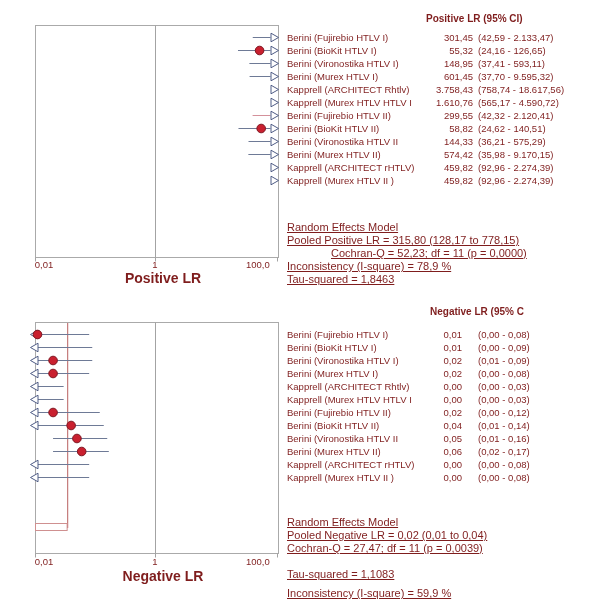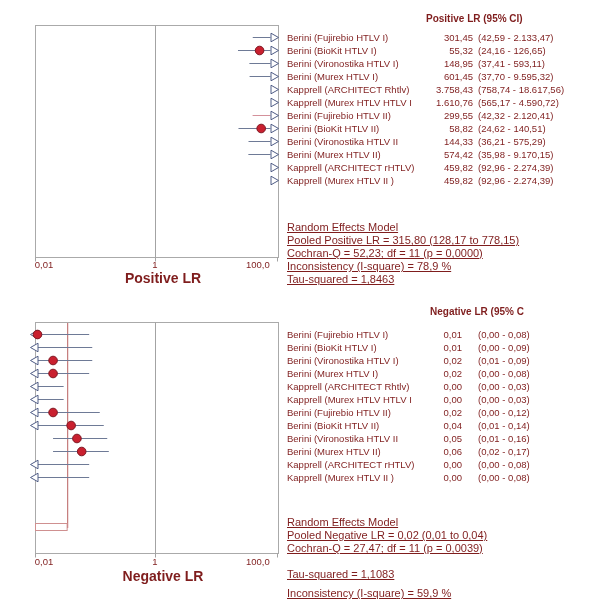--- a/index.html
+++ b/index.html
@@ -149,21 +149,21 @@
       </div>
       <div class="row" style="top: 173.5px;">
         <span class="lbl">Kapprell (Murex HTLV II )</span>
         <span class="val">459,82</span>
         <span class="ci">(92,96 - 2.274,39)</span>
       </div>
     </div>
   <div id="top-summary">
       <div class="sline" style="top: 221px;">Random Effects Model</div>
       <div class="sline" style="top: 234px;">Pooled Positive LR = 315,80 (128,17 to 778,15)</div>
-      <div class="sline" style="top: 247px;">Cochran-Q = 52,23; df =  11 (p = 0,0000)</div>
+      <div class="sline" style="top: 247px; margin-left: 44px;">Cochran-Q = 52,23; df =  11 (p = 0,0000)</div>
       <div class="sline" style="top: 260px;">Inconsistency (I-square) = 78,9 %</div>
       <div class="sline" style="top: 273px;">Tau-squared = 1,8463</div>
     </div>
   <div class="tick c" style="left:30px;top:259px;width:28px;">0,01</div>
   <div class="tick c" style="left:143px;top:259px;width:24px;">1</div>
   <div class="tick r" style="left:246px;top:259px;width:32px;">100,0</div>
   <div class="axlbl" style="left:117px;top:272px;">Positive LR</div>
 
   <div class="hdr" style="left:430px;top:306px;">Negative LR (95% C</div>
   <div id="bot-rows" class="rows-bot">

